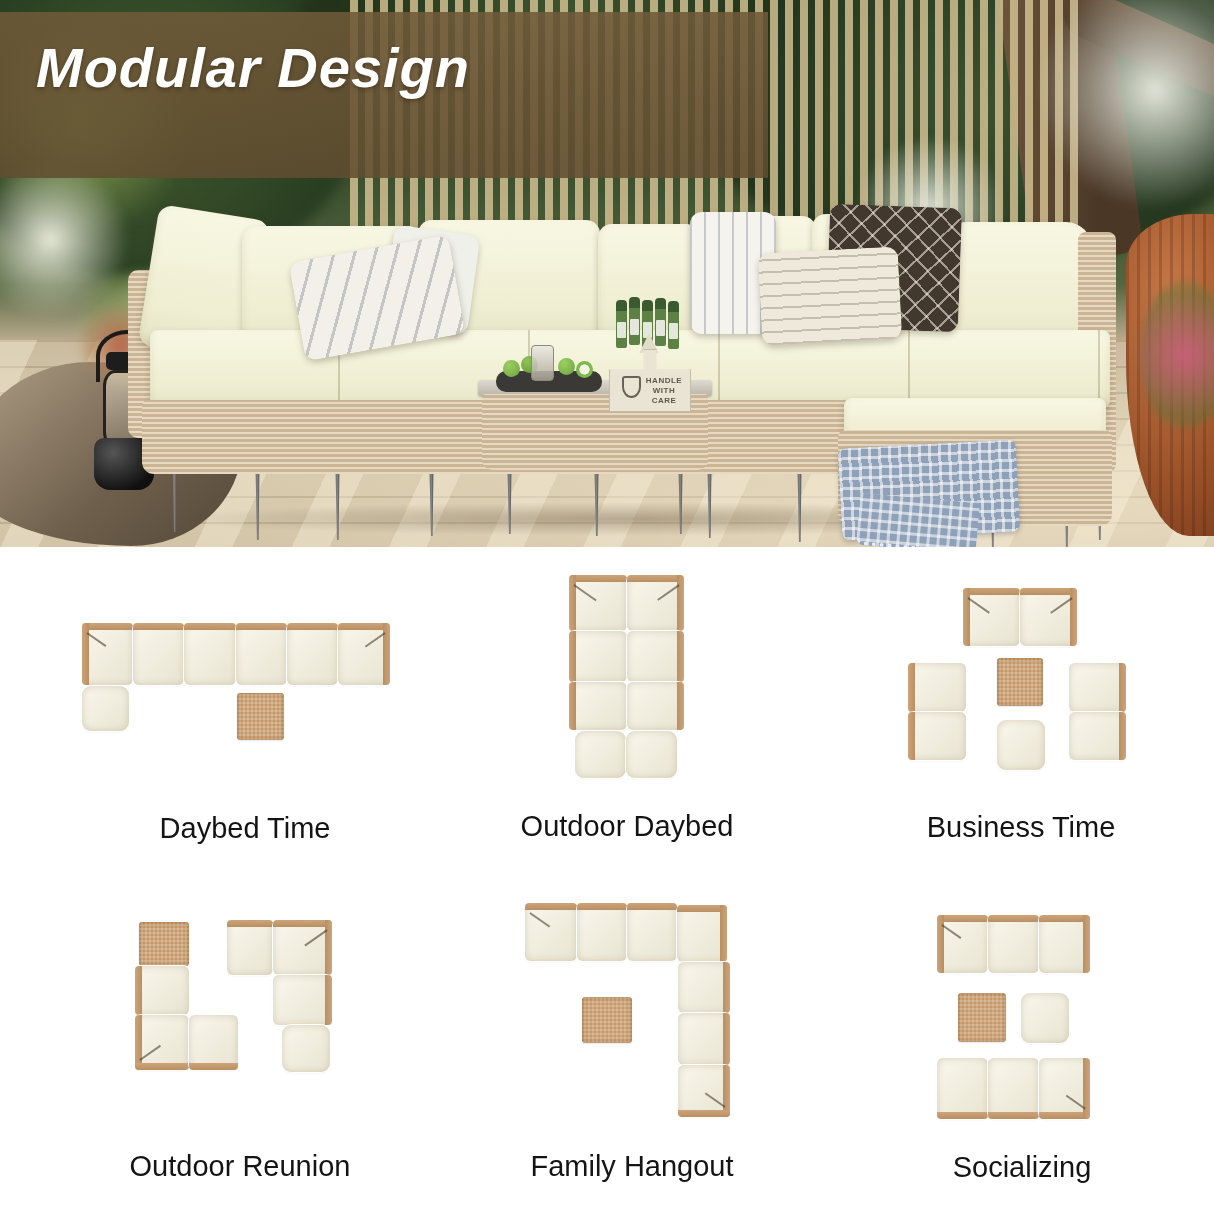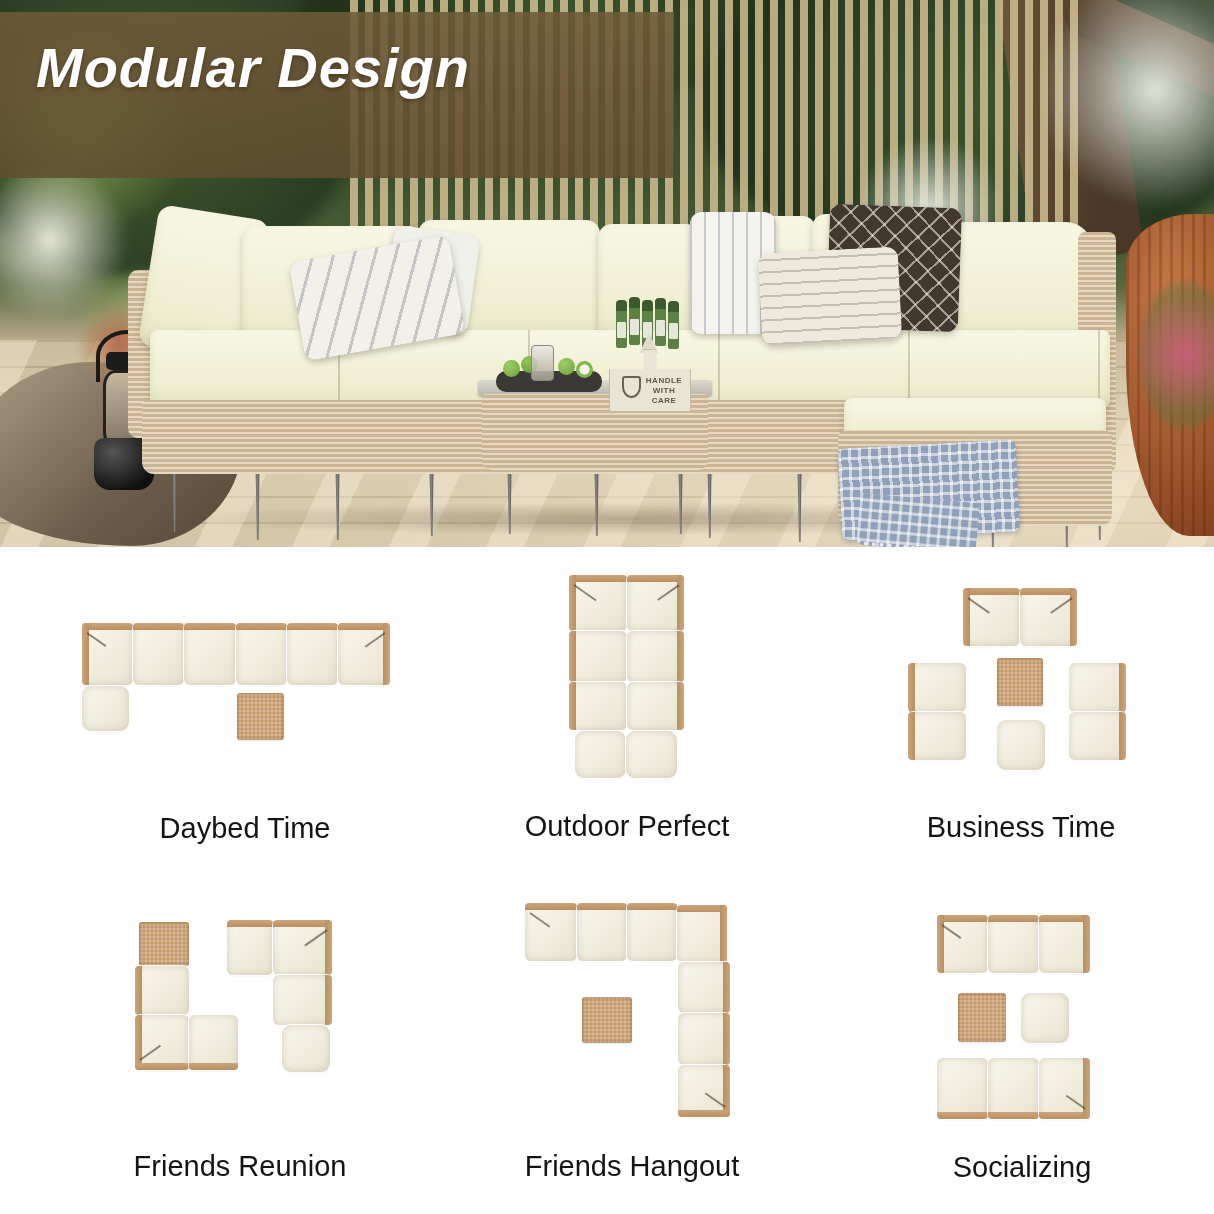--- a/index.html
+++ b/index.html
@@ -66,21 +66,21 @@
   .caddy-gable{position:absolute;left:609px;top:333px;width:80px;height:20px;background:#e3dccb;
         clip-path:polygon(38% 100%,50% 0,62% 100%);}
   .caddy-text{position:absolute;right:6px;top:26px;width:40px;text-align:center;
         font-size:8px;font-weight:bold;line-height:10px;letter-spacing:.5px;color:#5f5748;}
   .caddy-shield{position:absolute;left:12px;top:26px;width:15px;height:18px;border:2px solid #6a6256;
         border-radius:3px 3px 50% 50%;}
   .sofa-shadow{position:absolute;left:160px;top:502px;width:940px;height:34px;
         background:radial-gradient(ellipse,rgba(80,60,40,.33),rgba(0,0,0,0) 70%);}
 
   
-  .banner{position:absolute;left:0;top:12px;width:674px;height:166px;
+  .banner{position:absolute;left:0;top:12px;width:768px;height:166px;
         background:linear-gradient(180deg, rgba(112,90,57,.88), rgba(97,77,48,.87));}
   .banner-title{position:absolute;left:36px;top:24px;color:#fff;font-size:56px;line-height:1.15;
         font-weight:bold;font-style:italic;letter-spacing:1px;text-shadow:0 2px 4px rgba(40,25,10,.45);}
   .banner-subtitle{position:absolute;left:38px;top:114px;color:#fff;font-size:30px;font-weight:normal;
         text-shadow:0 1px 3px rgba(40,25,10,.4);}
 
   
   .white-section{position:absolute;left:0;top:547px;width:1214px;height:667px;background:#ffffff;}
   #diagram-layer{position:absolute;left:0;top:0;width:1214px;height:1214px;}
   .mod{position:absolute;box-sizing:border-box;}
@@ -359,19 +359,19 @@
         <div class="strip strip-b"></div>
       </div>
       <div class="mod seat" style="left: 1039px; top: 1058px; width: 51px; height: 61px;">
         <div class="strip strip-b"></div>
         <div class="strip strip-r"></div>
         <div class="armline arm-br"></div>
       </div>
     </div>
 
   <div class="lab lab1">Daybed Time</div>
-  <div class="lab lab2">Outdoor Perfect</div>
+  <div class="lab lab2">Outdoor Daybed</div>
   <div class="lab lab3">Business Time</div>
-  <div class="lab lab4">Friends Reunion</div>
-  <div class="lab lab5">Friends Hangout</div>
+  <div class="lab lab4">Outdoor Reunion</div>
+  <div class="lab lab5">Family Hangout</div>
   <div class="lab lab6">Socializing</div>
 
 </div>
 
 </body></html>

